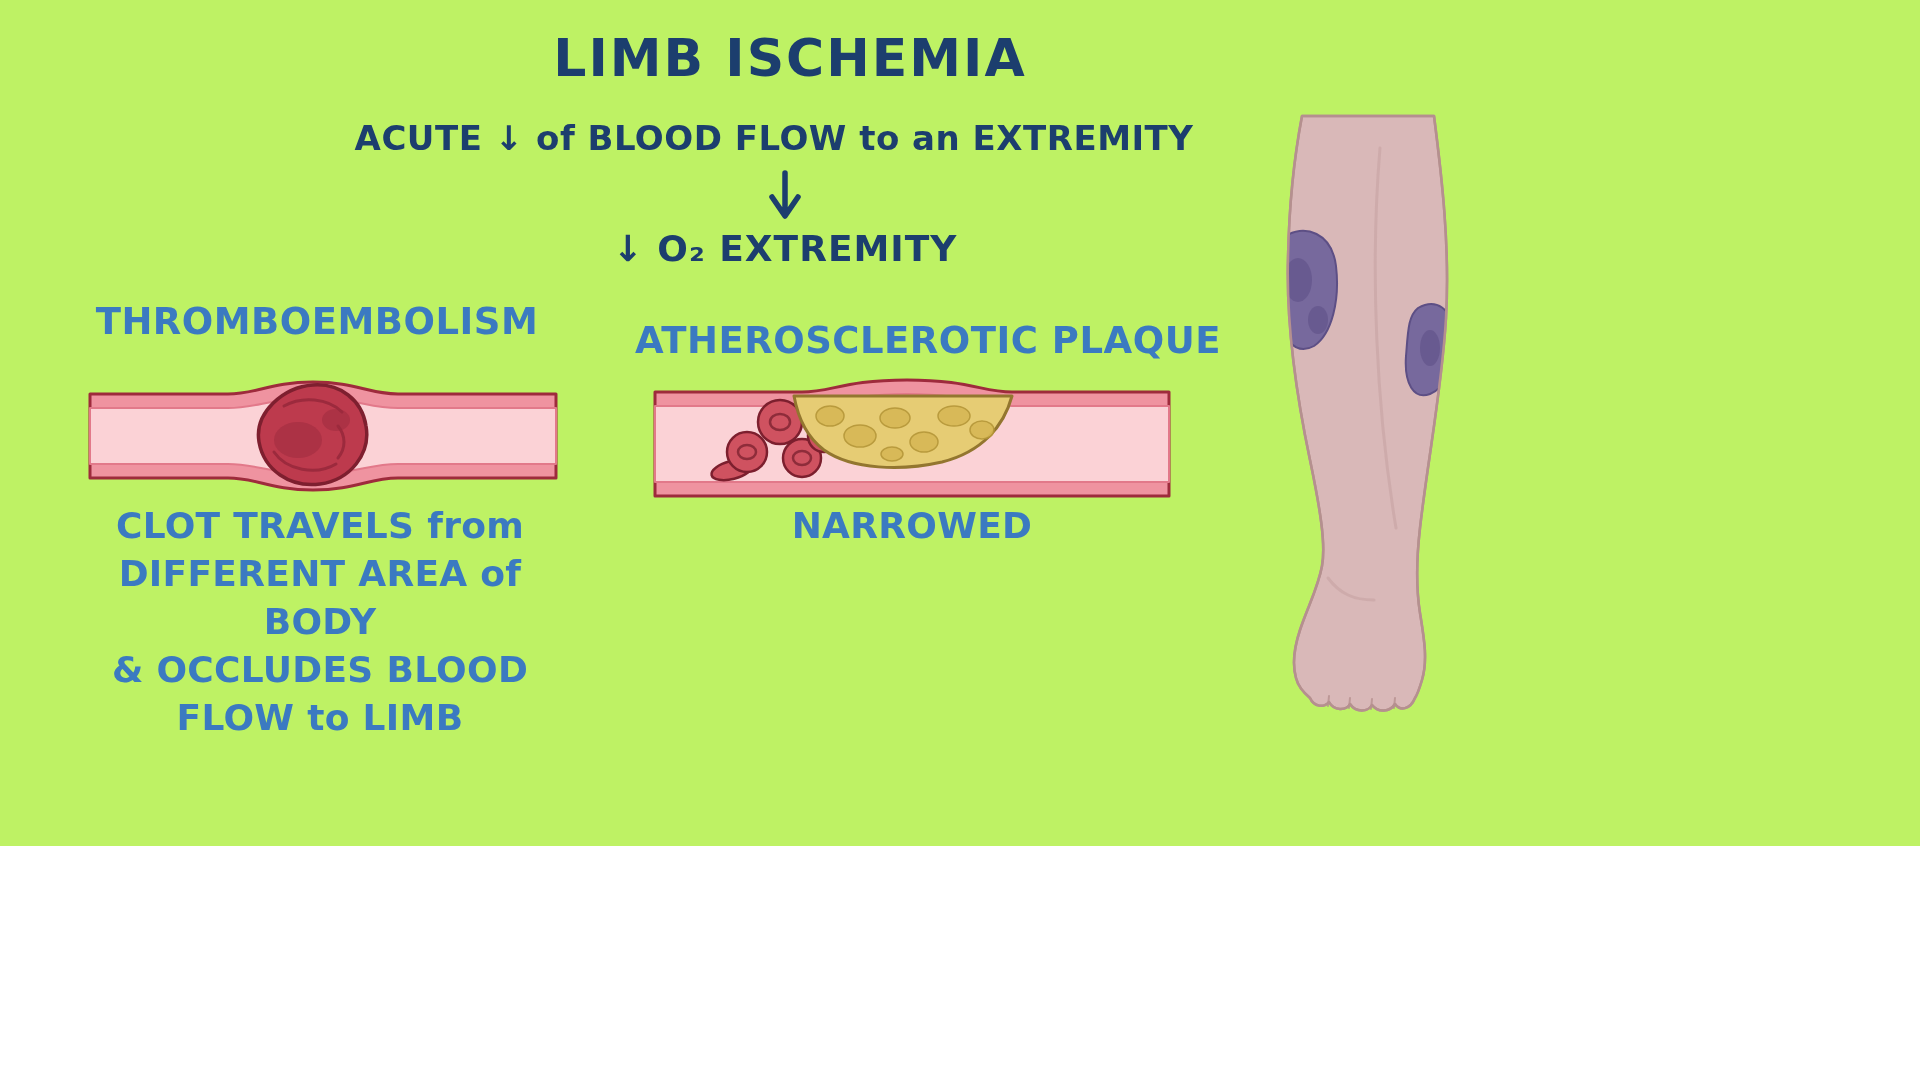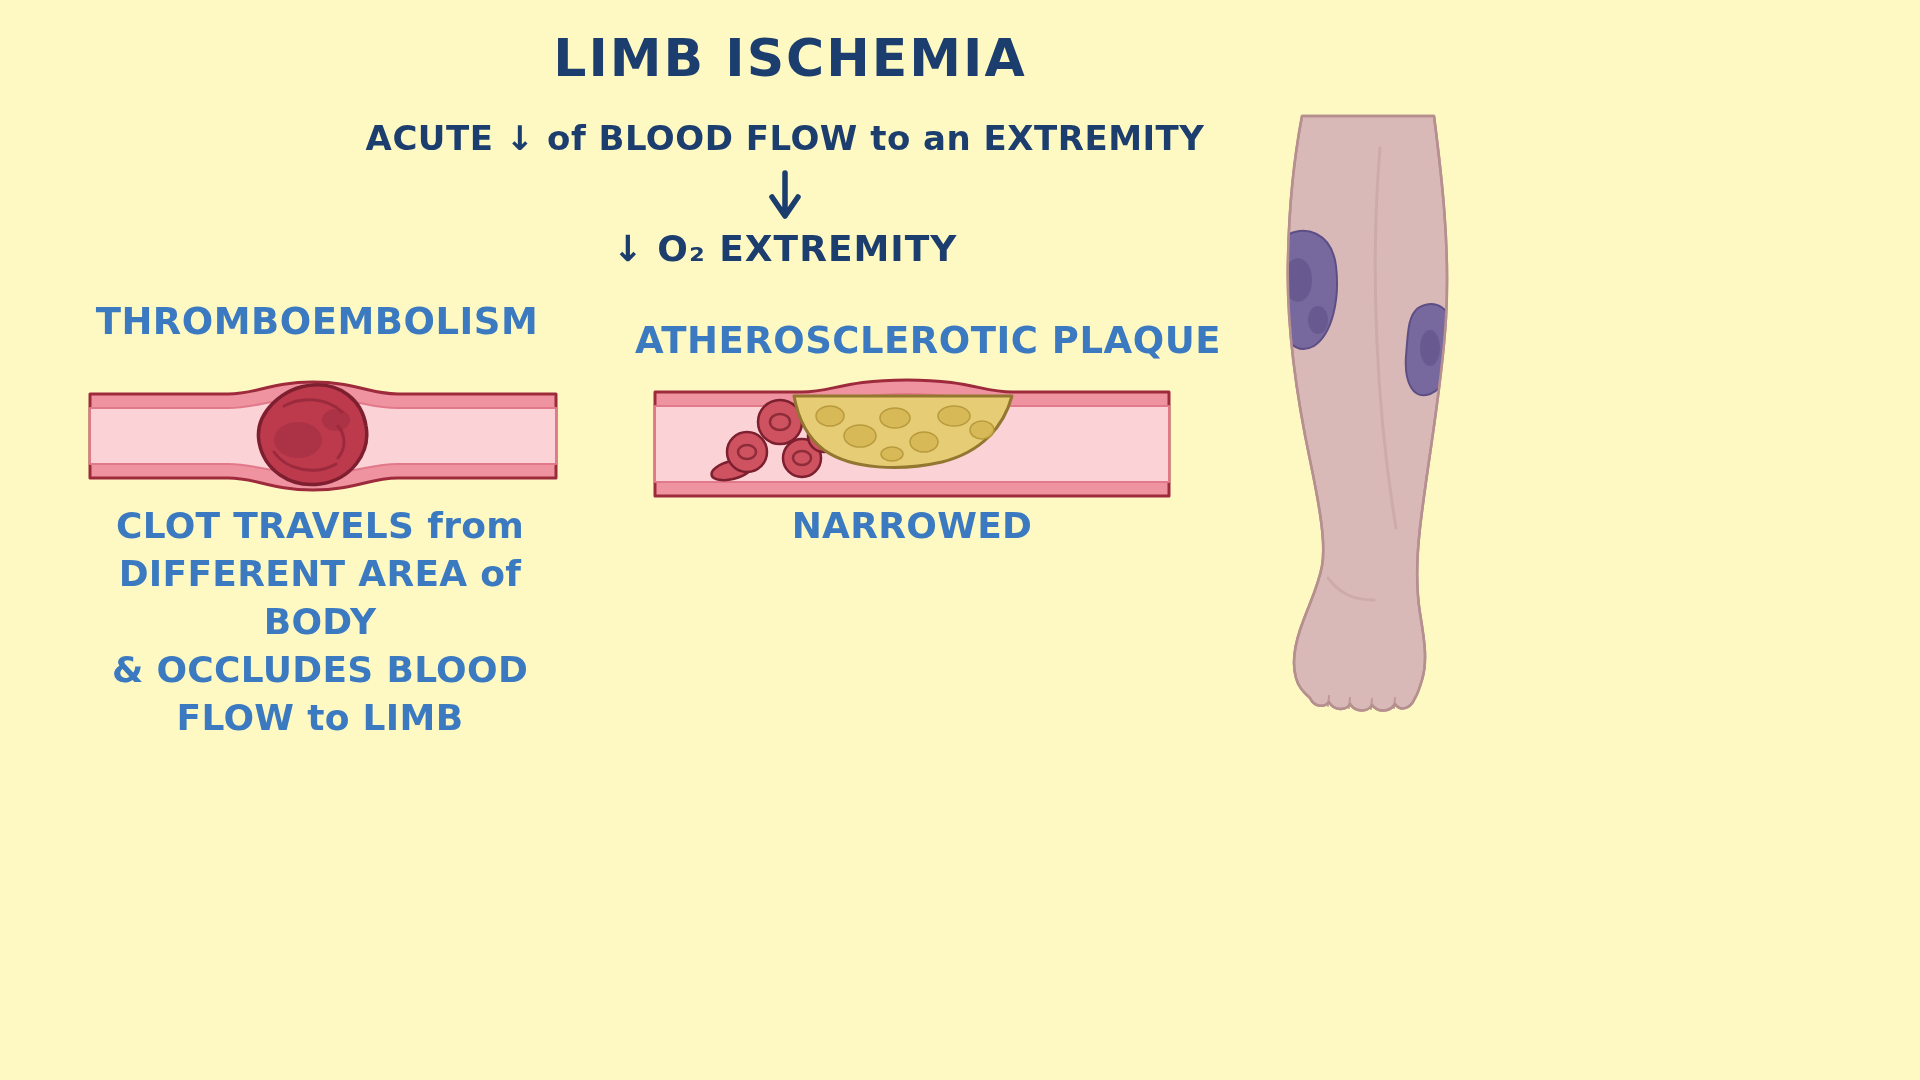--- a/index.html
+++ b/index.html
@@ -19,26 +19,26 @@
     --rbc-fill:#cf5260;
     --rbc-line:#7c1f2e;
     --skin:#d9b8b8;
     --skin-outline:#b5908f;
     --skin-shade:#c8a4a4;
     --ischemia-purple:#77699d;
     --ischemia-dark:#5d4f85;
   }
   html,body{margin:0;padding:0;background:#ffffff;}
   body{font-family:"DejaVu Sans","Liberation Sans",sans-serif;}
-  .canvas{position:relative;width:1920px;height:1080px;background:#fef9c3;overflow:hidden;}
+  .canvas{position:relative;width:1920px;height:846px;background:#bef264;overflow:hidden;}
   .txt{position:absolute;text-align:center;font-weight:bold;}
   .navy{color:var(--title-navy);}
   .blue{color:var(--heading-blue);}
   .page-title{top:28px;left:490px;width:600px;font-size:52px;letter-spacing:2px;}
-  .subtitle{top:118px;left:285px;width:1000px;font-size:34px;letter-spacing:0.5px;}
+  .subtitle{top:118px;left:274px;width:1000px;font-size:34px;letter-spacing:0.5px;}
   .o2line{top:228px;left:535px;width:500px;font-size:36px;letter-spacing:1px;}
   .arrow-wrap{position:absolute;top:170px;left:767px;width:36px;height:52px;}
   .h-left{top:300px;left:67px;width:500px;font-size:37px;letter-spacing:0.5px;}
   .h-mid{top:319px;left:628px;width:600px;font-size:37px;letter-spacing:0.5px;}
   .cap{font-size:36px;line-height:48px;letter-spacing:0.3px;}
   .cap-left{top:502px;left:70px;width:500px;}
   .cap-mid{top:502px;left:652px;width:520px;}
   .vessel-left{position:absolute;top:378px;left:88px;width:470px;height:116px;}
   .vessel-mid{position:absolute;top:374px;left:652px;width:520px;height:128px;}
   .leg{position:absolute;top:108px;left:1258px;width:215px;height:615px;}

